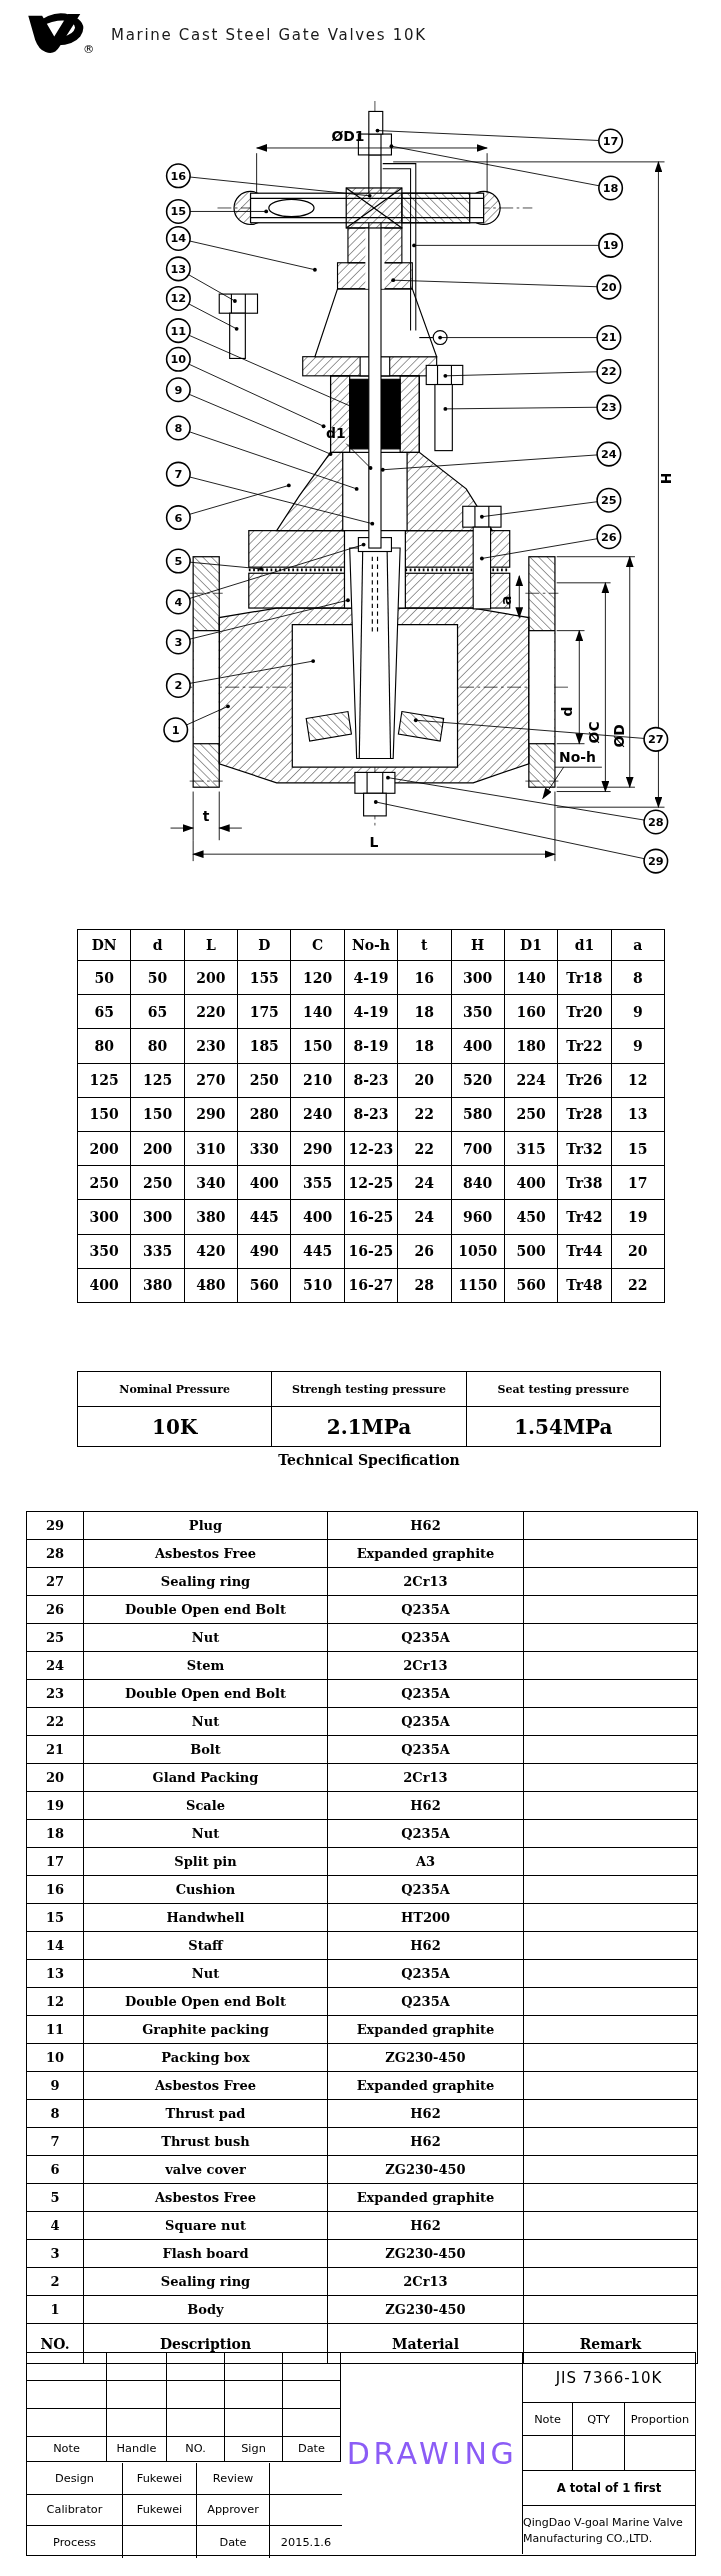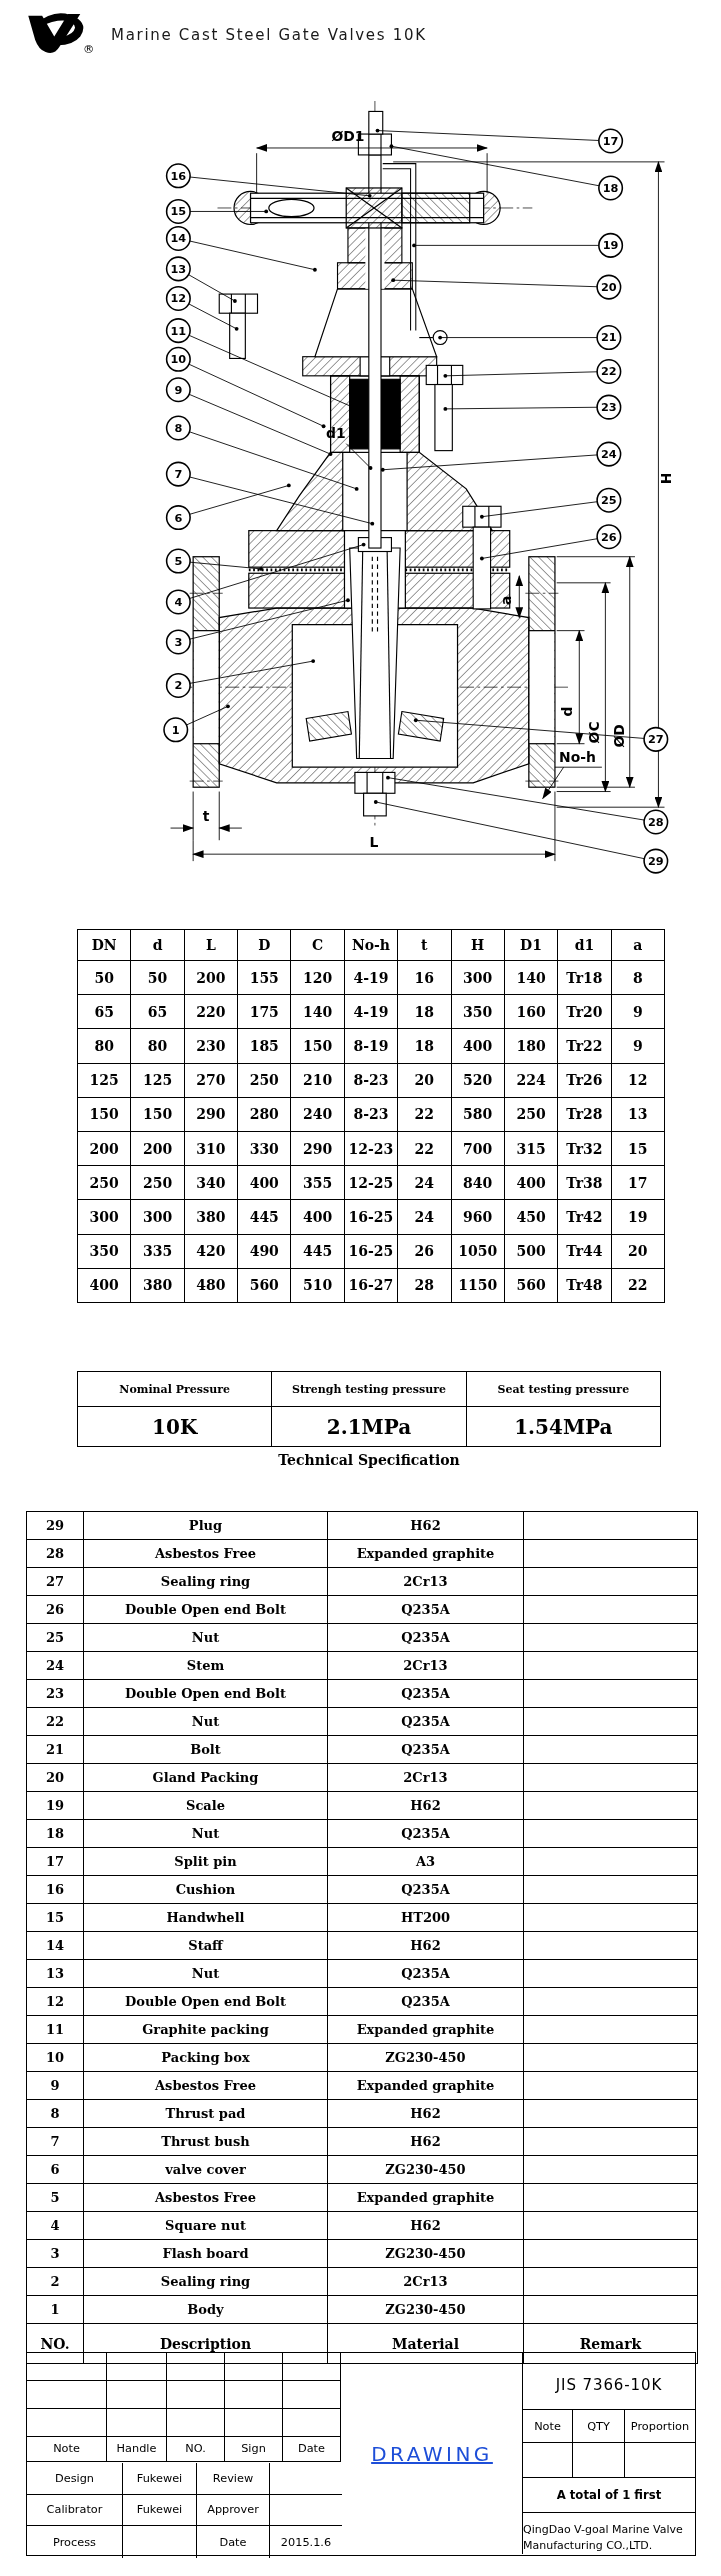--- a/index.html
+++ b/index.html
@@ -48,22 +48,22 @@
   .tb-empty { left:0; top:0; width:315px; height:83px; display:grid;
               grid-template-columns:80px 60px 58px 58px 58px; grid-template-rows:28px 28px 28px; }
   .tb-apphead { left:0; top:83px; width:315px; height:26px; display:grid;
               grid-template-columns:80px 60px 58px 58px 58px; }
   .tb-approws { left:0; top:110px; width:315px; height:95px; display:grid;
               grid-template-columns:96px 74px 73px 72px; grid-template-rows:1fr 1fr 1fr; }
   .tb-approws .tb-cell:nth-child(4n) { border-right:none; }
   .tb-approws .tb-cell:nth-child(n+9) { border-bottom:none; }
   .tb-drawing { left:315px; top:0; width:181px; height:201px; border-right:1.4px solid #000;
                 display:flex; align-items:center; justify-content:center;
-                font-size:20px; letter-spacing:3.5px; color:#1d4ed8;text-decoration:underline; }
-  .tb-right { left:496px; top:7px; width:172px; height:201px; }
+                font-size:30px; letter-spacing:3.5px; color:#8b5cf6; }
+  .tb-right { left:496px; top:0; width:172px; height:201px; }
   .tb-jis { height:50px; border-bottom:1.4px solid #000; display:flex; align-items:center; justify-content:center;
             font-size:15px; letter-spacing:0.9px; }
   .tb-nqp, .tb-nqp-empty { height:33px; display:grid; grid-template-columns:50px 52px 70px; }
   .tb-nqp-empty { height:35px; }
   .tb-nqp .tb-cell:last-child, .tb-nqp-empty .tb-cell:last-child { border-right:none; }
   .tb-total { height:35px; border-bottom:1.4px solid #000; display:flex; align-items:center; justify-content:center;
               font-size:11.7px; font-weight:bold; }
   .tb-company { height:50px; display:flex; flex-direction:column; align-items:flex-start; justify-content:center;
                 font-size:11px; line-height:1.5; border-bottom:none; }
 </style>

